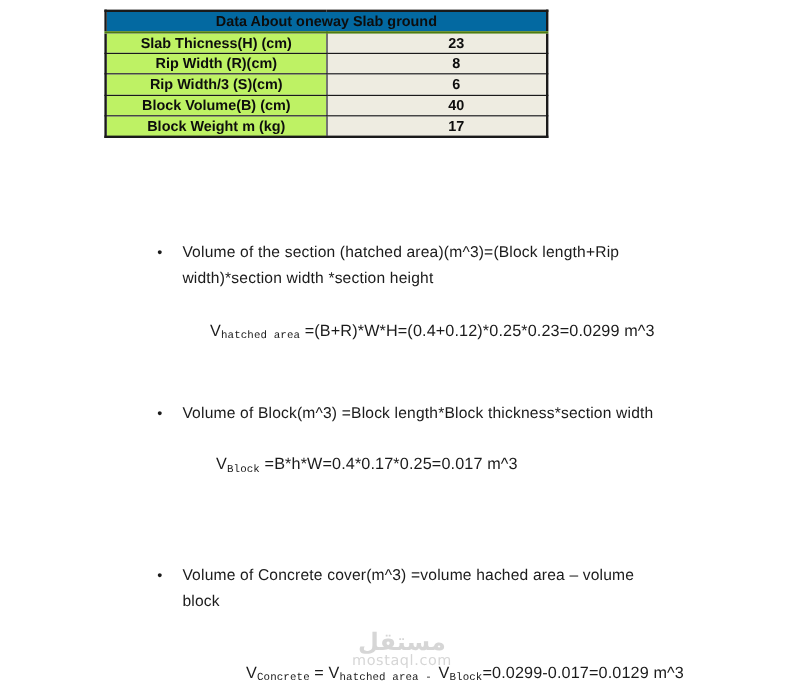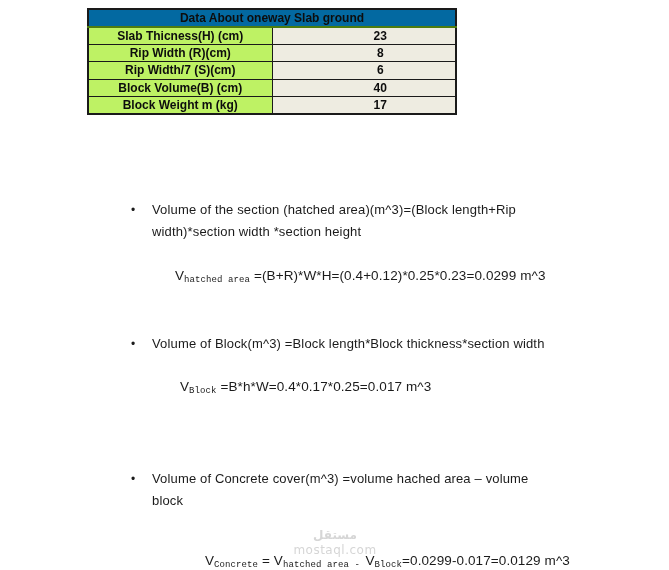--- a/index.html
+++ b/index.html
@@ -83,21 +83,21 @@
     position: absolute;
     left: 283px;
     top: 527px;
     width: 104px;
     text-align: center;
     color: #d6d6d6;
     user-select: none;
   }
   .wm-logo {
     font-family: "DejaVu Sans", sans-serif;
-    font-size: 12px;
+    font-size: 20px;
     font-weight: bold;
     line-height: 17px;
   }
   .wm-domain {
     font-family: "DejaVu Sans", sans-serif;
     font-size: 12px;
     letter-spacing: 0.5px;
     line-height: 13px;
   }
 </style>
@@ -113,21 +113,21 @@
     </tr>
     <tr>
       <td class="label">Slab Thicness(H) (cm)</td>
       <td class="value">23</td>
     </tr>
     <tr>
       <td class="label">Rip Width (R)(cm)</td>
       <td class="value">8</td>
     </tr>
     <tr>
-      <td class="label">Rip Width/7 (S)(cm)</td>
+      <td class="label">Rip Width/3 (S)(cm)</td>
       <td class="value">6</td>
     </tr>
     <tr>
       <td class="label">Block Volume(B) (cm)</td>
       <td class="value">40</td>
     </tr>
     <tr>
       <td class="label">Block Weight m (kg)</td>
       <td class="value">17</td>
     </tr>

